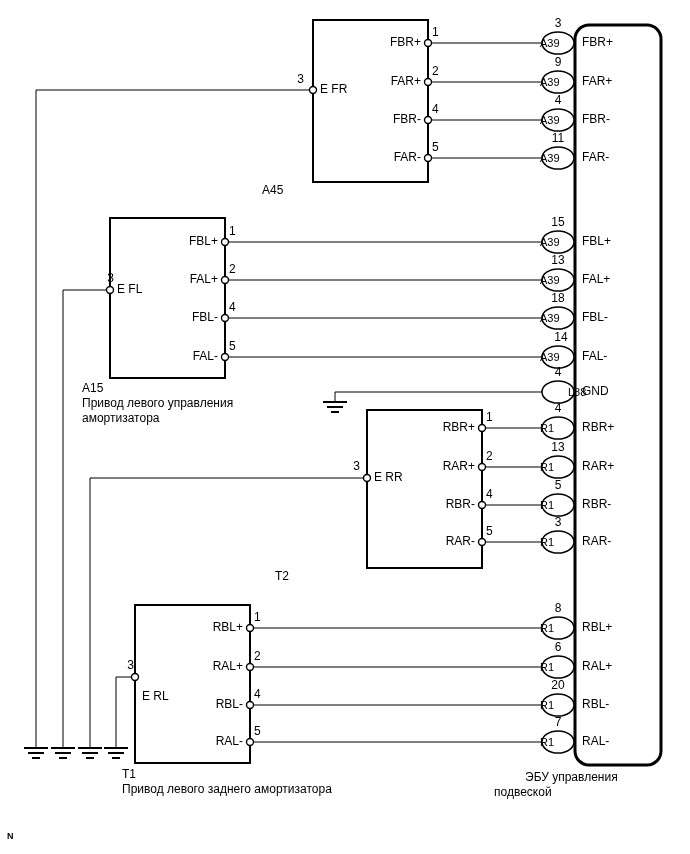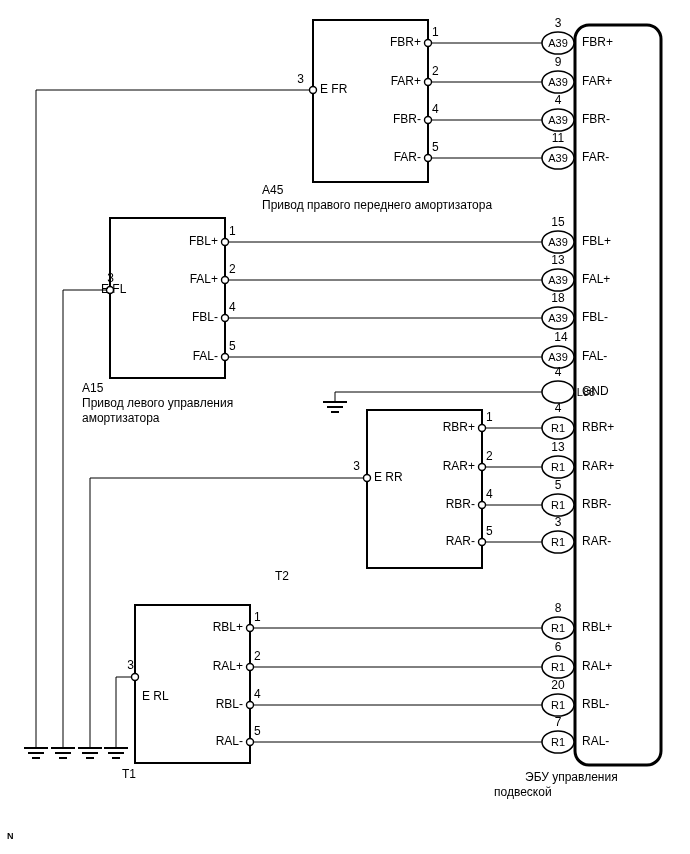--- a/index.html
+++ b/index.html
@@ -2,21 +2,21 @@
 <html><head>
 <meta charset="utf-8">
 <style>
   html,body{margin:0;padding:0;background:#fff;}
   #canvas{position:relative;width:690px;height:854px;background:#ffffff;
           font-family:"Liberation Sans",sans-serif;color:#000;overflow:hidden;}
   #wires{position:absolute;left:0;top:0;}
   .t{position:absolute;font-size:12px;line-height:13px;white-space:nowrap;color:#000;}
   .pin-lbl{width:60px;text-align:right;}
   .oval-num{width:36px;text-align:center;}
-  .oval-code{width:36px;text-align:center;font-size:11px;line-height:12px;}
+  .oval-code{width:36px;text-align:left;font-size:11px;line-height:12px;}
   .e-num{width:20px;text-align:right;}
   .footnote{font-size:9px;font-weight:bold;}
 </style>
 </head>
 <body>
 
 <div id="canvas">
 
   <svg id="wires" width="690" height="854" viewBox="0 0 690 854" fill="none" stroke="#000">
 
@@ -93,32 +93,31 @@
   <span class="t" style="left:432px;top:65px">2</span>
   <span class="t" style="left:432px;top:103px">4</span>
   <span class="t" style="left:432px;top:141px">5</span>
   <span class="t pin-lbl" style="left:361px;top:36px">FBR+</span>
   <span class="t pin-lbl" style="left:361px;top:75px">FAR+</span>
   <span class="t pin-lbl" style="left:361px;top:113px">FBR-</span>
   <span class="t pin-lbl" style="left:361px;top:151px">FAR-</span>
   <span class="t e-num" style="left:284px;top:73px">3</span>
   <span class="t" style="left:320px;top:83px">E FR</span>
   <span class="t" style="left:262px;top:184px">A45</span>
-  <span class="t" style="left:262px;top:199px">Привод правого переднего амортизатора</span>
 
   <span class="t" style="left:229px;top:225px">1</span>
   <span class="t" style="left:229px;top:263px">2</span>
   <span class="t" style="left:229px;top:301px">4</span>
   <span class="t" style="left:229px;top:340px">5</span>
   <span class="t pin-lbl" style="left:158px;top:235px">FBL+</span>
   <span class="t pin-lbl" style="left:158px;top:273px">FAL+</span>
   <span class="t pin-lbl" style="left:158px;top:311px">FBL-</span>
   <span class="t pin-lbl" style="left:158px;top:350px">FAL-</span>
   <span class="t e-num" style="left:94px;top:272px">3</span>
-  <span class="t" style="left:101px;top:283px">E FL</span>
+  <span class="t" style="left:117px;top:283px">E FL</span>
   <span class="t" style="left:82px;top:382px">A15</span>
   <span class="t" style="left:82px;top:397px">Привод левого управления</span>
   <span class="t" style="left:82px;top:412px">амортизатора</span>
 
   <span class="t" style="left:486px;top:411px">1</span>
   <span class="t" style="left:486px;top:450px">2</span>
   <span class="t" style="left:486px;top:488px">4</span>
   <span class="t" style="left:486px;top:525px">5</span>
   <span class="t pin-lbl" style="left:415px;top:421px">RBR+</span>
   <span class="t pin-lbl" style="left:415px;top:460px">RAR+</span>
@@ -132,20 +131,21 @@
   <span class="t" style="left:254px;top:650px">2</span>
   <span class="t" style="left:254px;top:688px">4</span>
   <span class="t" style="left:254px;top:725px">5</span>
   <span class="t pin-lbl" style="left:183px;top:621px">RBL+</span>
   <span class="t pin-lbl" style="left:183px;top:660px">RAL+</span>
   <span class="t pin-lbl" style="left:183px;top:698px">RBL-</span>
   <span class="t pin-lbl" style="left:183px;top:735px">RAL-</span>
   <span class="t e-num" style="left:114px;top:659px">3</span>
   <span class="t" style="left:142px;top:690px">E RL</span>
   <span class="t" style="left:122px;top:768px">T1</span>
+  <span class="t" style="left:122px;top:783px">Привод левого заднего амортизатора</span>
 
   <span class="t oval-num" style="left:540px;top:17px">3</span>
   <span class="t oval-code" style="left:540px;top:37px">A39</span>
   <span class="t" style="left:582px;top:36px">FBR+</span>
 
   <span class="t oval-num" style="left:540px;top:56px">9</span>
   <span class="t oval-code" style="left:540px;top:76px">A39</span>
   <span class="t" style="left:582px;top:75px">FAR+</span>
 
   <span class="t oval-num" style="left:540px;top:94px">4</span>

